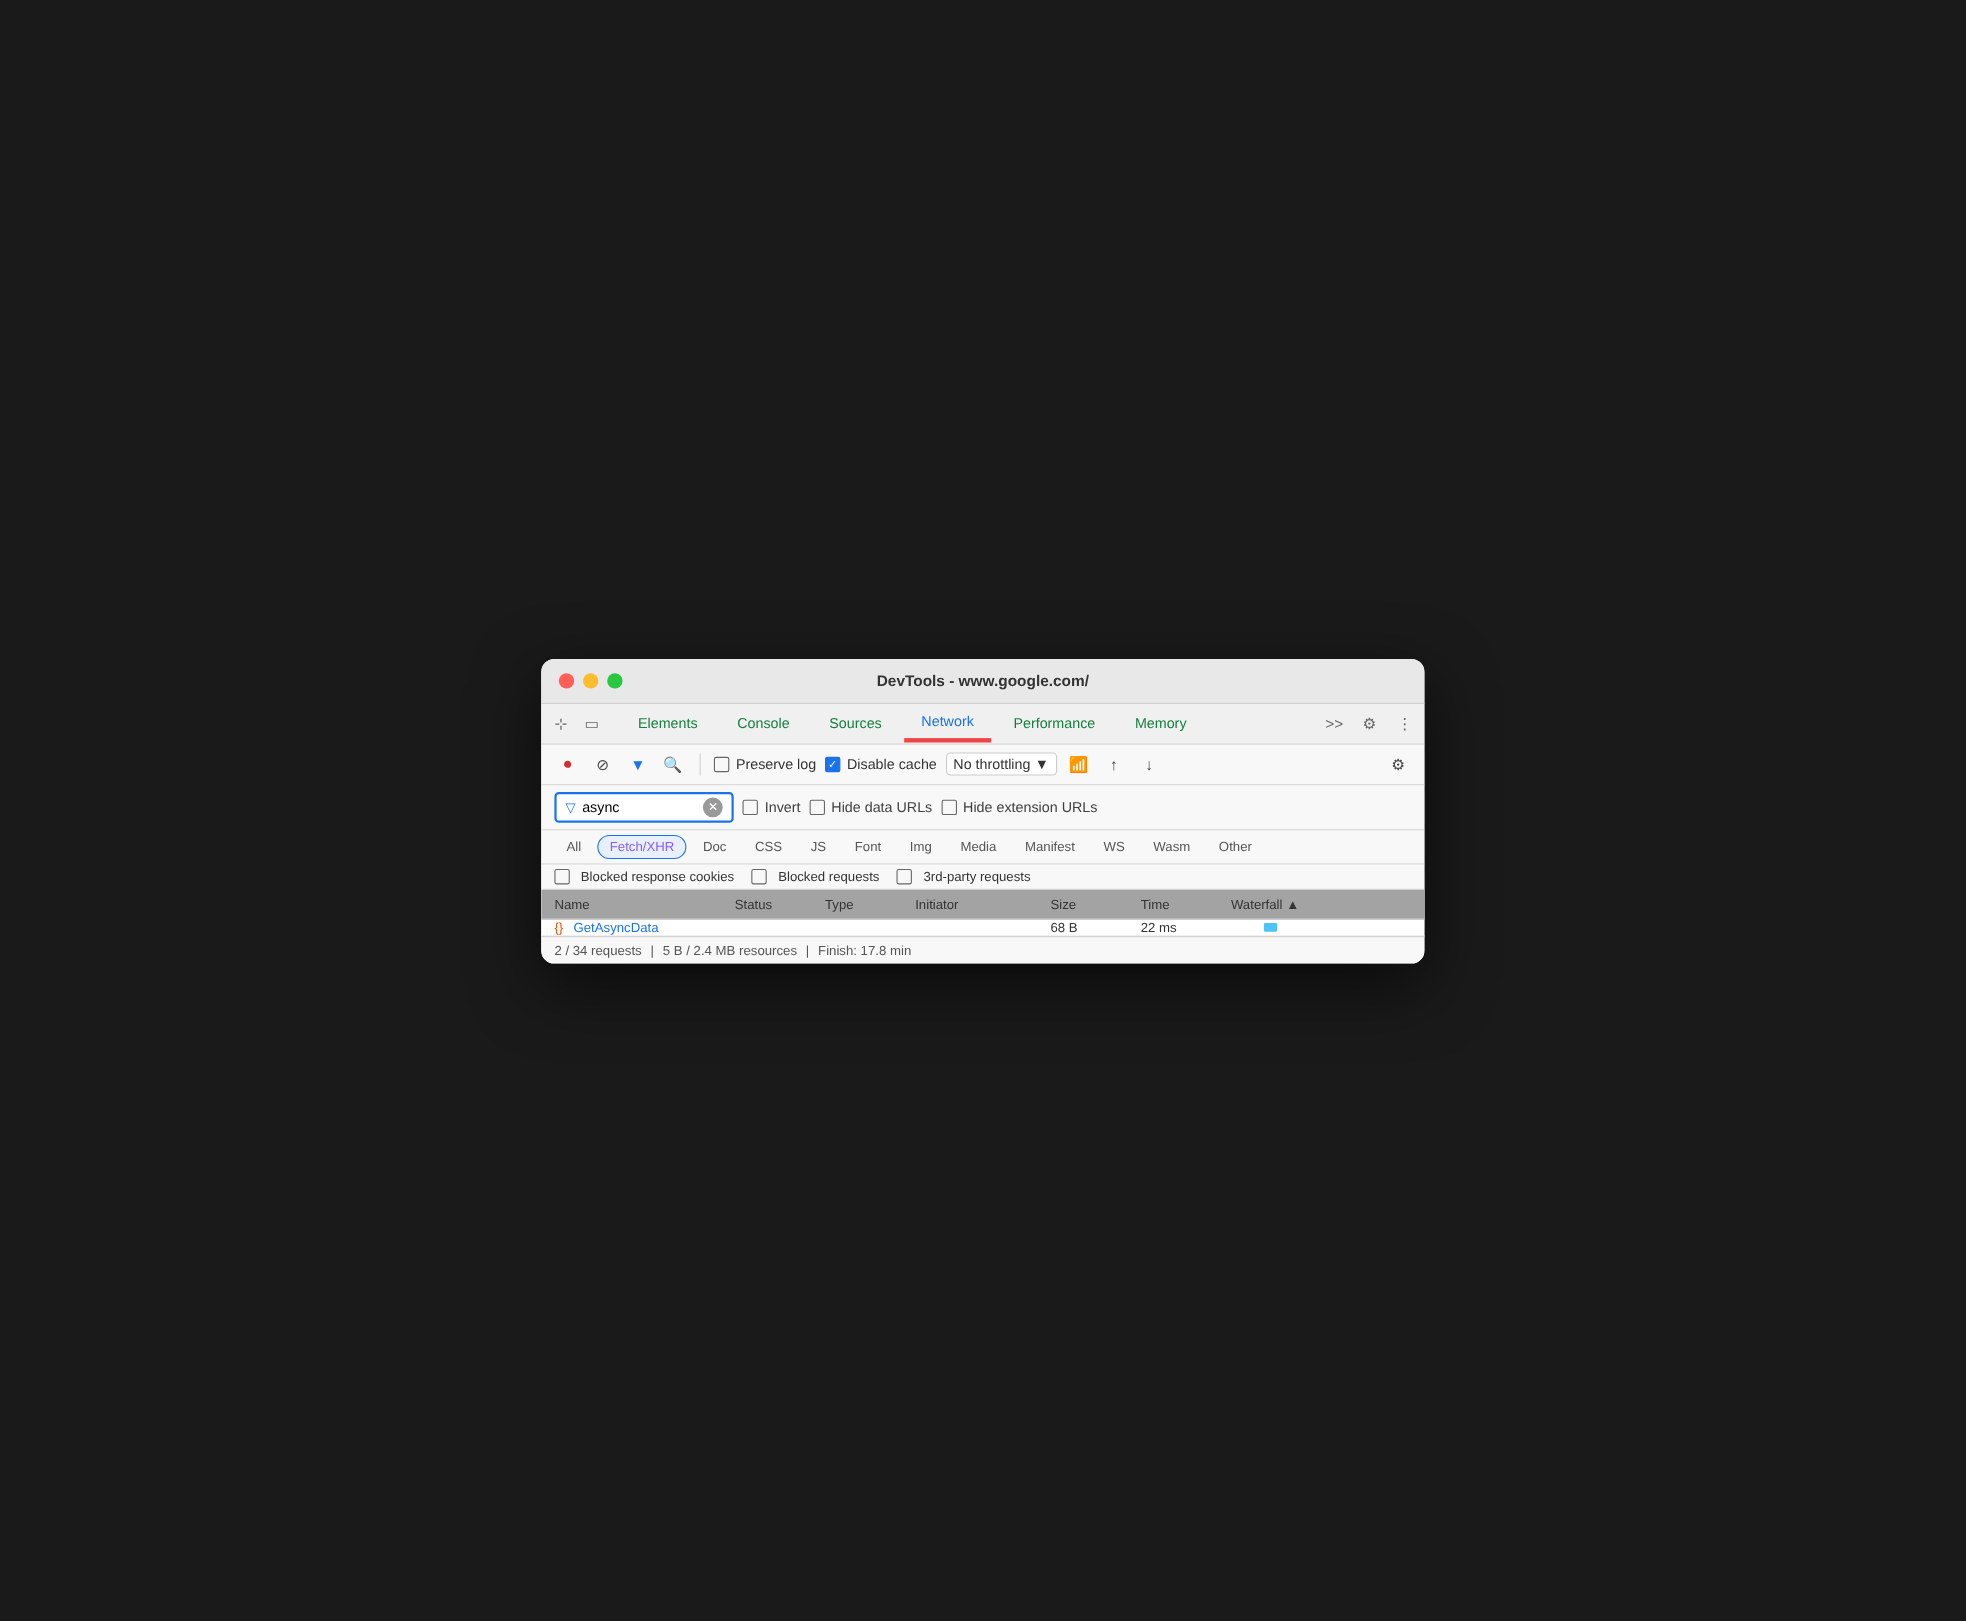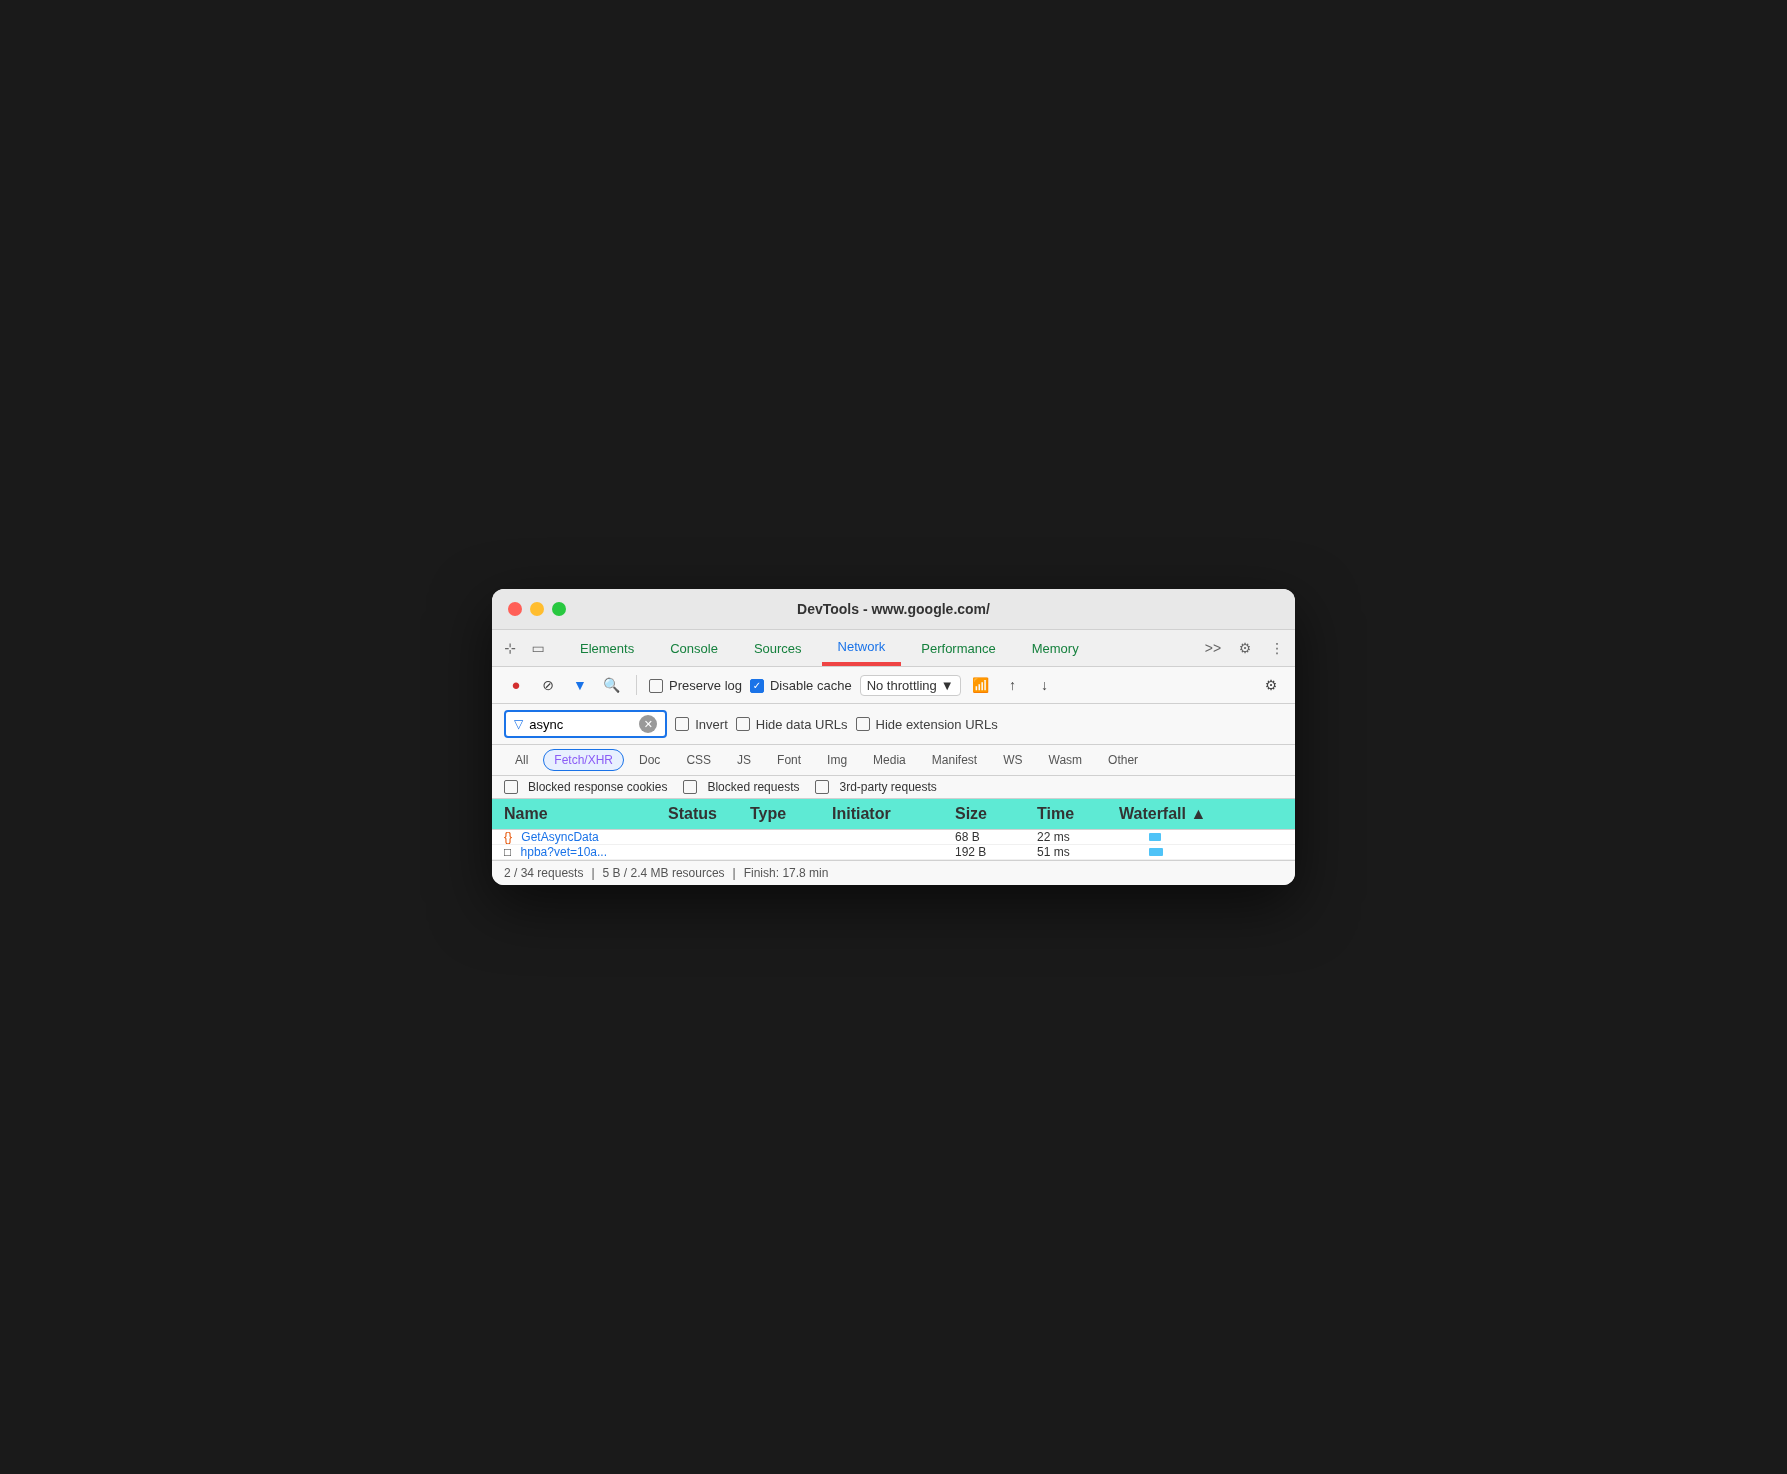--- a/index.html
+++ b/index.html
@@ -269,25 +269,25 @@
 
     
     .network-table {
       background: white;
       width: 100%;
     }
 
     .table-header {
       display: flex;
       align-items: center;
-      background: #5eead4;
+      background: #a3a3a3;
       border-bottom: 1px solid #d0d0d0;
       padding: 6px 12px;
-      font-size: 16px;
-      font-weight: 700;
+      font-size: 12px;
+      font-weight: 400;
       color: #333;
     }
 
     .col-name { flex: 2; }
     .col-status { flex: 1; }
     .col-type { flex: 1; }
     .col-initiator { flex: 1.5; }
     .col-size { flex: 1; }
     .col-time { flex: 1; }
     .col-waterfall { flex: 2; }
@@ -461,37 +461,20 @@
       <div class="col-initiator"></div>
       <div class="col-size">68 B</div>
       <div class="col-time">22 ms</div>
       <div class="col-waterfall">
         <div class="waterfall-bar">
           <div style="width:30px;"></div>
           <div class="waterfall-segment" style="width:12px; background:#4fc3f7;"></div>
         </div>
       </div>
     </div>
-    <div class="table-row">
-      <div class="col-name">
-        <span class="row-icon">□</span>
-        <span class="row-name">hpba?vet=10a...</span>
-      </div>
-      <div class="col-status"></div>
-      <div class="col-type"></div>
-      <div class="col-initiator"></div>
-      <div class="col-size">192 B</div>
-      <div class="col-time">51 ms</div>
-      <div class="col-waterfall">
-        <div class="waterfall-bar">
-          <div style="width:30px;"></div>
-          <div class="waterfall-segment" style="width:14px; background:#4fc3f7;"></div>
-        </div>
-      </div>
-    </div>
   </div>
 
   <div class="status-bar">
     <span>2 / 34 requests</span>
     <span>|</span>
     <span>5 B / 2.4 MB resources</span>
     <span>|</span>
     <span>Finish: 17.8 min</span>
   </div>
 

